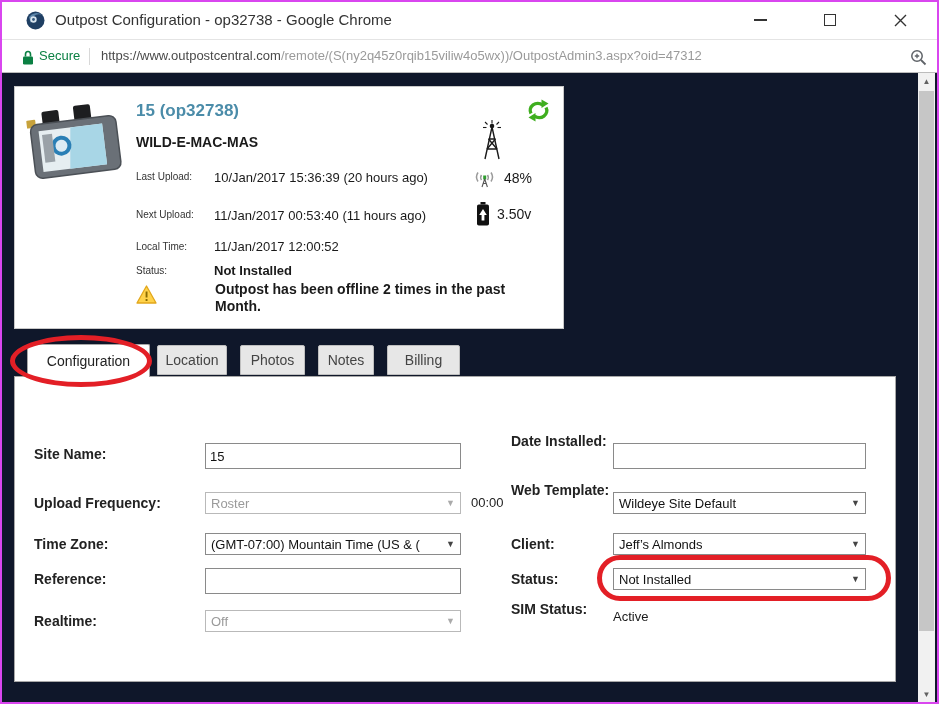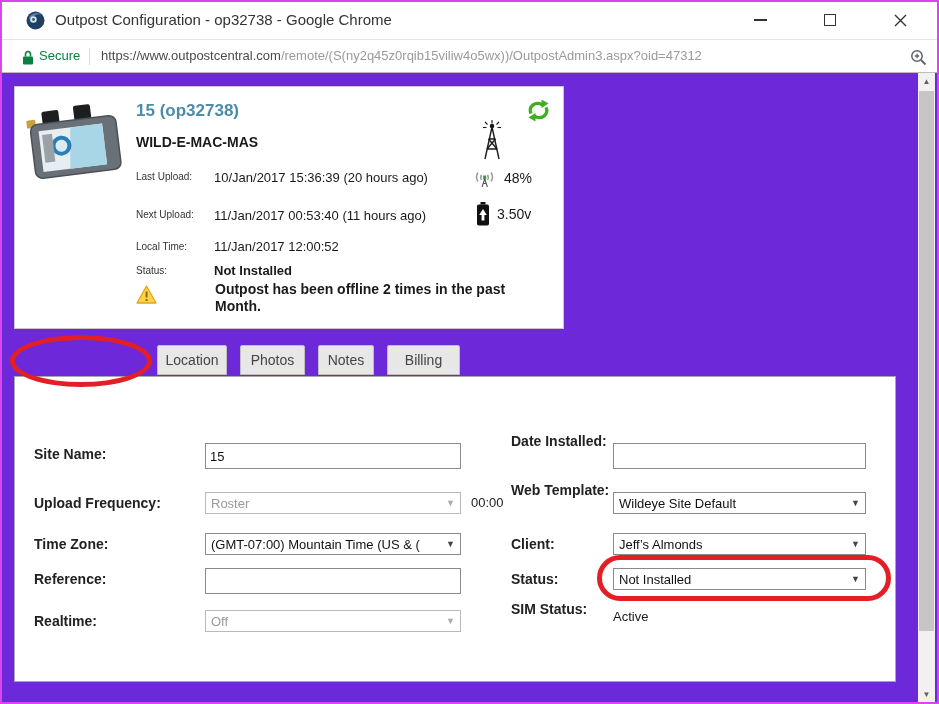--- a/index.html
+++ b/index.html
@@ -20,21 +20,21 @@
 
   
   .urlbar { position:absolute; left:0; top:37px; right:0; height:34px; background:#fff;
             border-top:1px solid #e4e4e4; border-bottom:1px solid #bcbcbc; }
   .secure-txt { position:absolute; left:37px; top:8px; font-size:13px; color:#0b8043; }
   .url-sep { position:absolute; left:87px; top:8px; width:1px; height:17px; background:#d8d8d8; }
   .url-text { position:absolute; left:99px; top:8px; font-size:13px; white-space:nowrap; }
   .url-domain { color:#4a4a4a; } .url-path { color:#9a9a9a; }
 
   
-  .page { position:absolute; left:0; top:71px; right:0; bottom:0; background:#6d28d9; }
+  .page { position:absolute; left:0; top:71px; right:0; bottom:0; background:#0f172a; }
 
   
   .device-panel { position:absolute; left:12px; top:13px; width:550px; height:243px;
                   background:#fff; border:1px solid #c9c9c9; }
   .device-photo { position:absolute; left:10px; top:9px; }
   .device-title { position:absolute; left:121px; top:14px; font-size:17px; font-weight:bold; color:#4b8ca9; }
   .device-model { position:absolute; left:121px; top:47px; font-size:14px; font-weight:bold; color:#1a1a1a; }
   .info-block { position:absolute; left:121px; top:72px; width:400px; }
   .info-row { display:flex; align-items:center; }
   .info-row .ilabel { width:78px; font-size:10px; color:#333; line-height:16px; }
@@ -216,20 +216,21 @@
       <svg class="icon-refresh" width="25" height="23" viewBox="0 0 25 23">
         <g fill="none" stroke="#3fae1f" stroke-width="3.4" stroke-linecap="butt">
           <path d="M5 14.5 A7.5 7 0 0 1 16.5 6"></path>
           <path d="M20 8.5 A7.5 7 0 0 1 8.5 17"></path>
         </g>
         <polygon points="15.5,0.5 22.5,4.5 15.5,9" fill="#3fae1f"></polygon>
         <polygon points="9.5,14 2.5,18.5 9.5,22.5" fill="#3fae1f"></polygon>
       </svg>
     </div>
 
+    <div class="tab tab-0">Configuration</div>
     <div class="tab tab-1">Location</div>
     <div class="tab tab-2">Photos</div>
     <div class="tab tab-3">Notes</div>
     <div class="tab tab-4">Billing</div>
 
     <div class="form-panel">
 
       <div class="flabel" style="left:19px;top:69px">Site Name:</div>
       <input class="ffield" style="left: 190px; top: 66px; width: 256px;" value="15">
 

